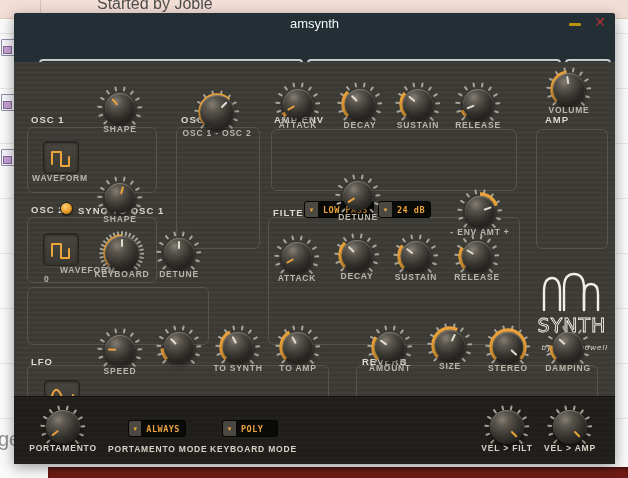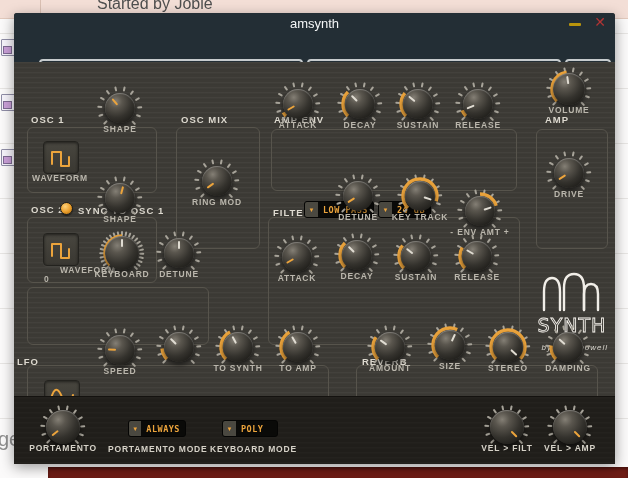--- a/index.html
+++ b/index.html
@@ -132,21 +132,21 @@
     <div class="panel" style="left:342px;top:303px;width:240px;height:68px;"></div>
 
     <div class="ptitle" style="left:17px;top:52px;">OSC 1</div>
     <div class="ptitle" style="left:167px;top:52px;">OSC MIX</div>
     <div class="ptitle" style="left:260px;top:52px;">AMP ENV</div>
     <div class="ptitle" style="left:531px;top:52px;">AMP</div>
     <div class="ptitle" style="left:17px;top:142px;">OSC 2</div>
     <div class="ptitle" style="left:64px;top:143px;">SYNC TO OSC 1</div>
     <div class="led" style="left:46px;top:140px;"></div>
     <div class="ptitle" style="left:259px;top:145px;">FILTER</div>
-    <div class="ptitle" style="left:3px;top:294px;">LFO</div>
+    <div class="ptitle" style="left:17px;top:294px;">LFO</div>
     <div class="ptitle" style="left:348px;top:294px;">REVERB</div>
     <div class="sublabel" style="left:30px;top:212px;">0</div>
 
     <div class="wavebtn" style="left:29px;top:79px;">
       <svg width="24" height="22" viewBox="0 0 24 22">
           <path d="M3,17 V5 H12 V19 H20 V10" fill="none" stroke="#eca43c" stroke-width="2" stroke-linejoin="round" stroke-linecap="round"></path>
         </svg>
     </div>
     <div class="sublabel" style="left:46px;top:111px;transform:translateX(-50%);left:46px;">WAVEFORM</div>
     <div class="wavebtn" style="left:29px;top:171px;">
@@ -211,39 +211,42 @@
       <div class="tick" style="transform: rotate(85.9091deg) translateY(-20px);"></div>
       <div class="tick" style="transform: rotate(110.455deg) translateY(-20px);"></div>
       <div class="tick" style="transform: rotate(135deg) translateY(-20px);"></div>
       <div class="kbody" style="width: 30px; height: 30px; margin: -15px 0px 0px -15px;">
         <div class="ptrwrap" style="transform: rotate(-40deg);">
           <div class="ptr" style="background: rgb(236, 164, 60);"></div>
         </div>
       </div>
       <div class="klabel">SHAPE</div>
     </div>
-    <div class="knob" style="left: 179px; top: 144px;">
-      <div class="tick" style="transform: rotate(-135deg) translateY(-20px);"></div>
-      <div class="tick" style="transform: rotate(-110.455deg) translateY(-20px);"></div>
-      <div class="tick" style="transform: rotate(-85.9091deg) translateY(-20px);"></div>
-      <div class="tick" style="transform: rotate(-61.3636deg) translateY(-20px);"></div>
-      <div class="tick" style="transform: rotate(-36.8182deg) translateY(-20px);"></div>
-      <div class="tick" style="transform: rotate(-12.2727deg) translateY(-20px);"></div>
-      <div class="tick" style="transform: rotate(12.2727deg) translateY(-20px);"></div>
-      <div class="tick" style="transform: rotate(36.8182deg) translateY(-20px);"></div>
-      <div class="tick" style="transform: rotate(61.3636deg) translateY(-20px);"></div>
-      <div class="tick" style="transform: rotate(85.9091deg) translateY(-20px);"></div>
-      <div class="tick" style="transform: rotate(110.455deg) translateY(-20px);"></div>
-      <div class="tick" style="transform: rotate(135deg) translateY(-20px);"></div>
-      <div class="kbody" style="width: 30px; height: 30px; margin: -15px 0px 0px -15px;">
-        <div class="ptrwrap" style="transform: rotate(-125deg);">
-          <div class="ptr" style="background: rgb(236, 164, 60);"></div>
-        </div>
-      </div>
-      <div class="klabel">RING MOD</div>
+    <div class="knob" style="left: 179px; top: 75px;">
+      <div class="tick" style="transform: rotate(-135deg) translateY(-20px);"></div>
+      <div class="tick" style="transform: rotate(-110.455deg) translateY(-20px);"></div>
+      <div class="tick" style="transform: rotate(-85.9091deg) translateY(-20px);"></div>
+      <div class="tick" style="transform: rotate(-61.3636deg) translateY(-20px);"></div>
+      <div class="tick" style="transform: rotate(-36.8182deg) translateY(-20px);"></div>
+      <div class="tick" style="transform: rotate(-12.2727deg) translateY(-20px);"></div>
+      <div class="tick" style="transform: rotate(12.2727deg) translateY(-20px);"></div>
+      <div class="tick" style="transform: rotate(36.8182deg) translateY(-20px);"></div>
+      <div class="tick" style="transform: rotate(61.3636deg) translateY(-20px);"></div>
+      <div class="tick" style="transform: rotate(85.9091deg) translateY(-20px);"></div>
+      <div class="tick" style="transform: rotate(110.455deg) translateY(-20px);"></div>
+      <div class="tick" style="transform: rotate(135deg) translateY(-20px);"></div>
+      <svg width="48" height="48" class="karc">
+        <path d="M 11.979184719828691,36.020815280171306 A 17 17 0 0 1 36.020815280171306,11.979184719828691" fill="none" stroke="#ECA43C" stroke-width="3.4"></path>
+      </svg>
+      <div class="kbody" style="width: 34px; height: 34px; margin: -17px 0px 0px -17px;">
+        <div class="ptrwrap" style="transform: rotate(45deg);">
+          <div class="ptr" style="background: rgb(224, 220, 210);"></div>
+        </div>
+      </div>
+      <div class="klabel">OSC 1 - OSC 2</div>
     </div>
     <div class="knob" style="left: 260px; top: 67px;">
       <div class="tick" style="transform: rotate(-135deg) translateY(-20px);"></div>
       <div class="tick" style="transform: rotate(-110.455deg) translateY(-20px);"></div>
       <div class="tick" style="transform: rotate(-85.9091deg) translateY(-20px);"></div>
       <div class="tick" style="transform: rotate(-61.3636deg) translateY(-20px);"></div>
       <div class="tick" style="transform: rotate(-36.8182deg) translateY(-20px);"></div>
       <div class="tick" style="transform: rotate(-12.2727deg) translateY(-20px);"></div>
       <div class="tick" style="transform: rotate(12.2727deg) translateY(-20px);"></div>
       <div class="tick" style="transform: rotate(36.8182deg) translateY(-20px);"></div>
@@ -345,40 +348,20 @@
       <div class="tick" style="transform: rotate(135deg) translateY(-20px);"></div>
       <svg width="48" height="48" class="karc">
         <path d="M 11.979184719828691,36.020815280171306 A 17 17 0 0 1 21.63405728367889,7.165442831393303" fill="none" stroke="#ECA43C" stroke-width="3.4"></path>
       </svg>
       <div class="kbody" style="width: 32px; height: 32px; margin: -16px 0px 0px -16px;">
         <div class="ptrwrap" style="transform: rotate(-8deg);">
           <div class="ptr" style="background: rgb(224, 220, 210);"></div>
         </div>
       </div>
       <div class="klabel">VOLUME</div>
-    </div>
-    <div class="knob" style="left: 531px; top: 136px;">
-      <div class="tick" style="transform: rotate(-135deg) translateY(-20px);"></div>
-      <div class="tick" style="transform: rotate(-110.455deg) translateY(-20px);"></div>
-      <div class="tick" style="transform: rotate(-85.9091deg) translateY(-20px);"></div>
-      <div class="tick" style="transform: rotate(-61.3636deg) translateY(-20px);"></div>
-      <div class="tick" style="transform: rotate(-36.8182deg) translateY(-20px);"></div>
-      <div class="tick" style="transform: rotate(-12.2727deg) translateY(-20px);"></div>
-      <div class="tick" style="transform: rotate(12.2727deg) translateY(-20px);"></div>
-      <div class="tick" style="transform: rotate(36.8182deg) translateY(-20px);"></div>
-      <div class="tick" style="transform: rotate(61.3636deg) translateY(-20px);"></div>
-      <div class="tick" style="transform: rotate(85.9091deg) translateY(-20px);"></div>
-      <div class="tick" style="transform: rotate(110.455deg) translateY(-20px);"></div>
-      <div class="tick" style="transform: rotate(135deg) translateY(-20px);"></div>
-      <div class="kbody" style="width: 30px; height: 30px; margin: -15px 0px 0px -15px;">
-        <div class="ptrwrap" style="transform: rotate(-122deg);">
-          <div class="ptr" style="background: rgb(236, 164, 60);"></div>
-        </div>
-      </div>
-      <div class="klabel">DRIVE</div>
     </div>
     <div class="knob" style="left: 82px; top: 161px;">
       <div class="tick" style="transform: rotate(-135deg) translateY(-20px);"></div>
       <div class="tick" style="transform: rotate(-110.455deg) translateY(-20px);"></div>
       <div class="tick" style="transform: rotate(-85.9091deg) translateY(-20px);"></div>
       <div class="tick" style="transform: rotate(-61.3636deg) translateY(-20px);"></div>
       <div class="tick" style="transform: rotate(-36.8182deg) translateY(-20px);"></div>
       <div class="tick" style="transform: rotate(-12.2727deg) translateY(-20px);"></div>
       <div class="tick" style="transform: rotate(12.2727deg) translateY(-20px);"></div>
       <div class="tick" style="transform: rotate(36.8182deg) translateY(-20px);"></div>
@@ -462,43 +445,20 @@
       <div class="tick" style="transform: rotate(85.9091deg) translateY(-20px);"></div>
       <div class="tick" style="transform: rotate(110.455deg) translateY(-20px);"></div>
       <div class="tick" style="transform: rotate(135deg) translateY(-20px);"></div>
       <div class="kbody" style="width: 30px; height: 30px; margin: -15px 0px 0px -15px;">
         <div class="ptrwrap" style="transform: rotate(-122deg);">
           <div class="ptr" style="background: rgb(236, 164, 60);"></div>
         </div>
       </div>
       <div class="klabel">DETUNE</div>
     </div>
-    <div class="knob" style="left: 382px; top: 159px;">
-      <div class="tick" style="transform: rotate(-135deg) translateY(-20px);"></div>
-      <div class="tick" style="transform: rotate(-110.455deg) translateY(-20px);"></div>
-      <div class="tick" style="transform: rotate(-85.9091deg) translateY(-20px);"></div>
-      <div class="tick" style="transform: rotate(-61.3636deg) translateY(-20px);"></div>
-      <div class="tick" style="transform: rotate(-36.8182deg) translateY(-20px);"></div>
-      <div class="tick" style="transform: rotate(-12.2727deg) translateY(-20px);"></div>
-      <div class="tick" style="transform: rotate(12.2727deg) translateY(-20px);"></div>
-      <div class="tick" style="transform: rotate(36.8182deg) translateY(-20px);"></div>
-      <div class="tick" style="transform: rotate(61.3636deg) translateY(-20px);"></div>
-      <div class="tick" style="transform: rotate(85.9091deg) translateY(-20px);"></div>
-      <div class="tick" style="transform: rotate(110.455deg) translateY(-20px);"></div>
-      <div class="tick" style="transform: rotate(135deg) translateY(-20px);"></div>
-      <svg width="48" height="48" class="karc">
-        <path d="M 11.979184719828691,36.020815280171306 A 17 17 0 1 1 40.16796077701761,29.253288904374106" fill="none" stroke="#ECA43C" stroke-width="3.4"></path>
-      </svg>
-      <div class="kbody" style="width: 30px; height: 30px; margin: -15px 0px 0px -15px;">
-        <div class="ptrwrap" style="transform: rotate(108deg);">
-          <div class="ptr" style="background: rgb(224, 220, 210);"></div>
-        </div>
-      </div>
-      <div class="klabel">KEY TRACK</div>
-    </div>
     <div class="knob" style="left: 442px; top: 174px;">
       <div class="tick" style="transform: rotate(-135deg) translateY(-20px);"></div>
       <div class="tick" style="transform: rotate(-110.455deg) translateY(-20px);"></div>
       <div class="tick" style="transform: rotate(-85.9091deg) translateY(-20px);"></div>
       <div class="tick" style="transform: rotate(-61.3636deg) translateY(-20px);"></div>
       <div class="tick" style="transform: rotate(-36.8182deg) translateY(-20px);"></div>
       <div class="tick" style="transform: rotate(-12.2727deg) translateY(-20px);"></div>
       <div class="tick" style="transform: rotate(12.2727deg) translateY(-20px);"></div>
       <div class="tick" style="transform: rotate(36.8182deg) translateY(-20px);"></div>
       <div class="tick" style="transform: rotate(61.3636deg) translateY(-20px);"></div>

